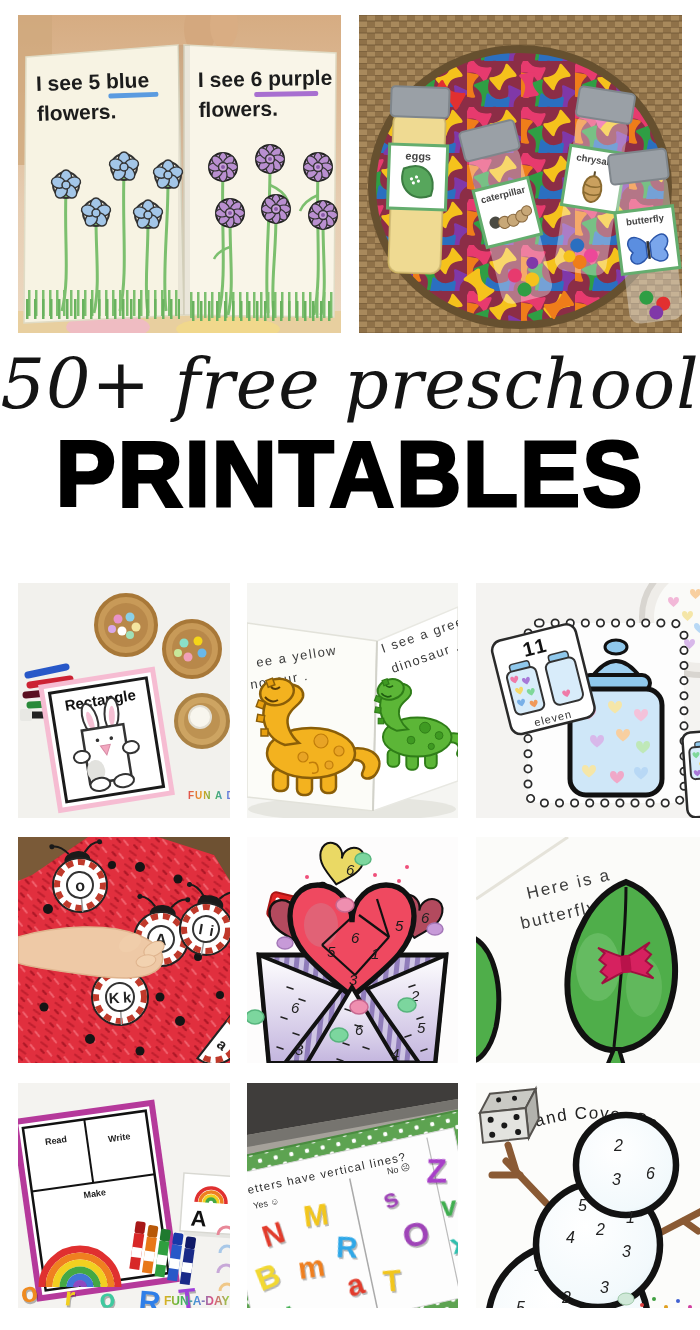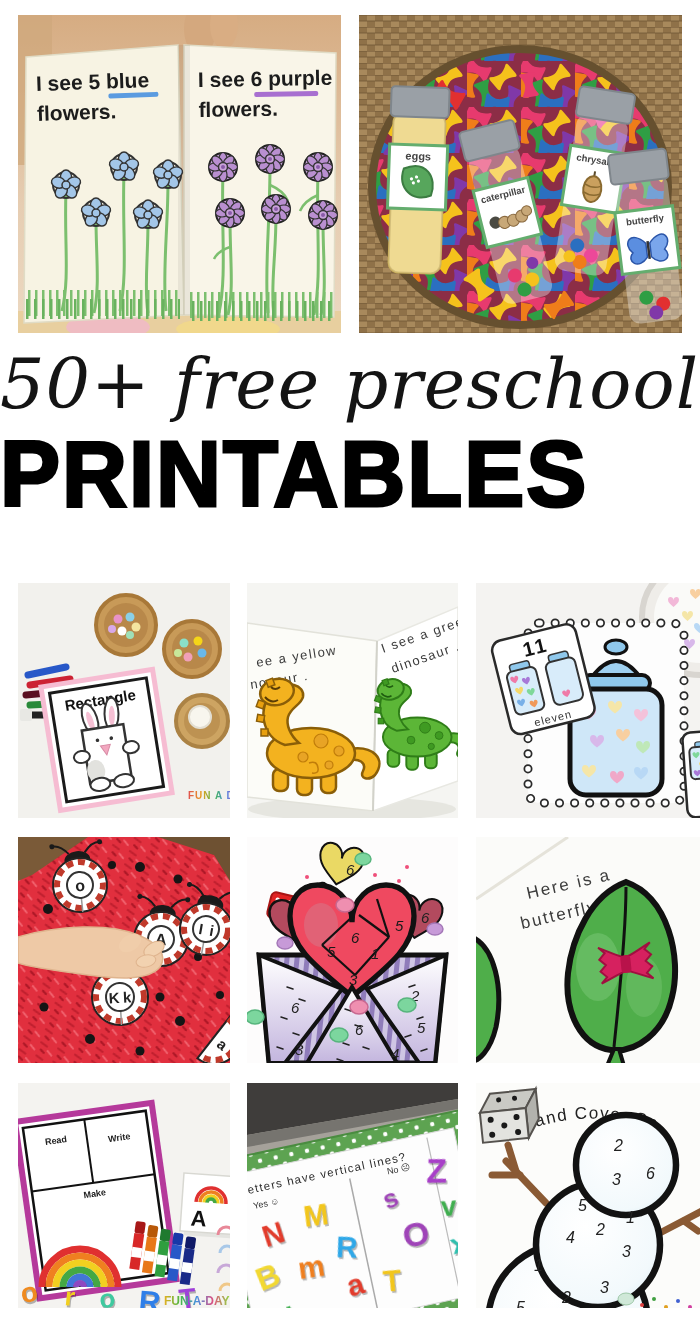--- a/index.html
+++ b/index.html
@@ -4,21 +4,21 @@
 <style>
   html,body{margin:0;padding:0;background:#ffffff;}
   body{width:700px;height:1330px;overflow:hidden;font-family:"Liberation Sans",sans-serif;}
   .canvas{position:relative;width:700px;height:1330px;background:#fff;}
   .tile{position:absolute;overflow:hidden;background:#fff;}
   .tile svg{display:block;}
   
   #photo-flowers{left:18px;top:15px;width:323px;height:318px;}
   #photo-basket{left:359px;top:15px;width:323px;height:318px;}
   
-  .banner{position:absolute;left:0;top:333px;width:700px;height:250px;background:#fff;}
+  .banner{position:absolute;left:0;top:333px;width:700px;height:250px;background:#fff;text-align:center;}
   .banner .script{margin-top:8px;font-family:"DejaVu Serif",serif;font-style:italic;font-size:70px;line-height:1.25;color:#141414;letter-spacing:1px;}
   .banner .block{font-family:"Liberation Sans",sans-serif;font-weight:bold;font-size:90px;line-height:1.0;color:#000;letter-spacing:2px;-webkit-text-stroke:3px #000;transform:scaleY(1.04);}
   
   #tile-rectangle{left:18px;top:583px;width:212px;height:235px;}
   #tile-dino{left:247px;top:583px;width:211px;height:235px;}
   #tile-jar{left:476px;top:583px;width:224px;height:235px;}
   #tile-ladybug{left:18px;top:837px;width:212px;height:226px;}
   #tile-hearts{left:247px;top:837px;width:211px;height:226px;}
   #tile-leaf{left:476px;top:837px;width:224px;height:226px;}
   #tile-literacy{left:18px;top:1083px;width:212px;height:225px;}

